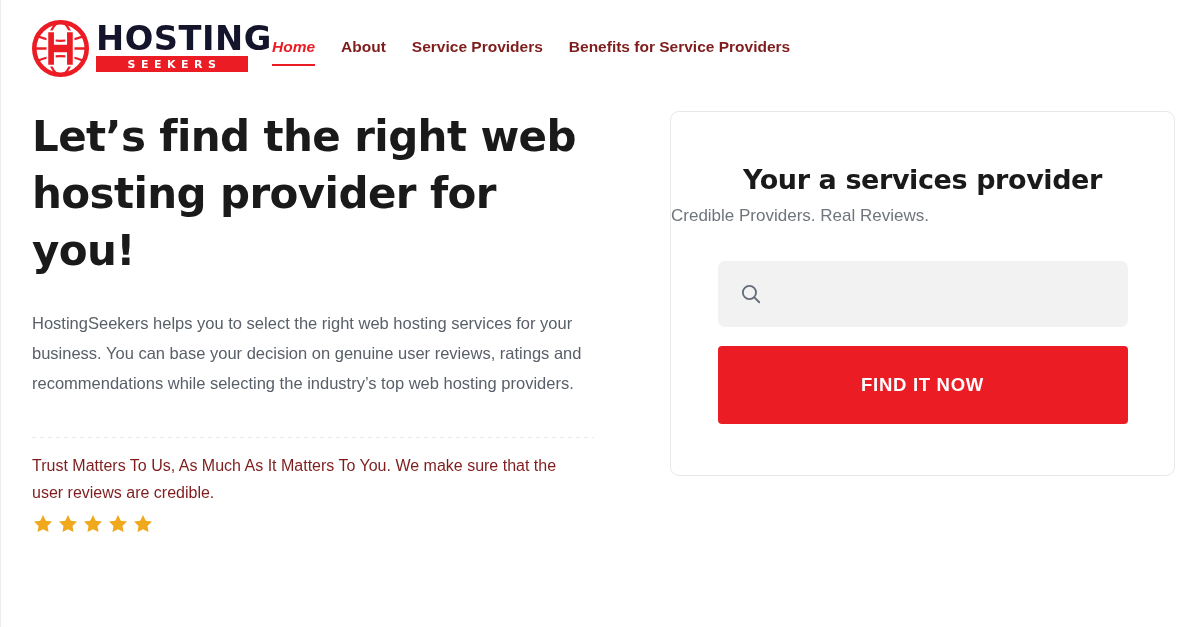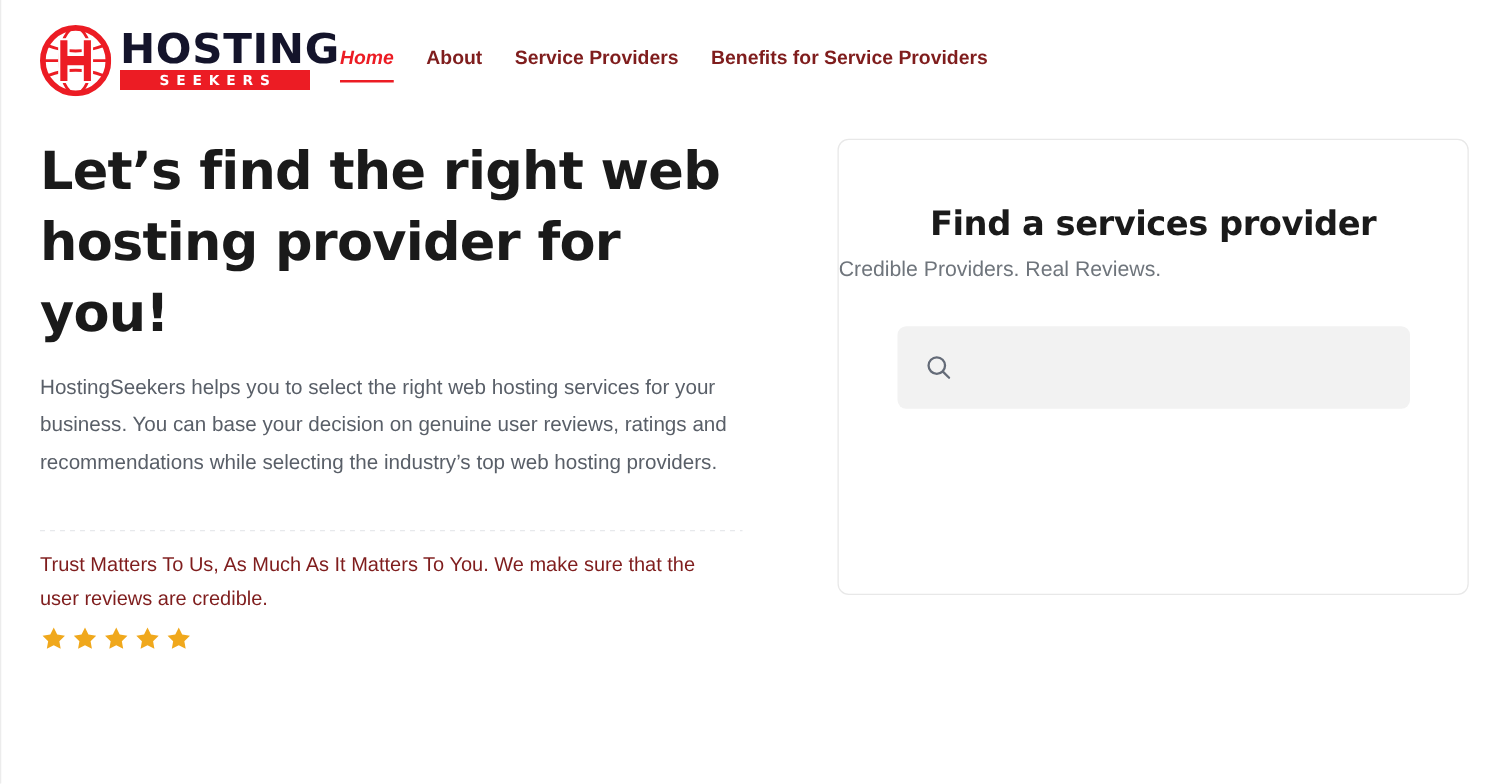--- a/index.html
+++ b/index.html
@@ -140,21 +140,21 @@
   .hero-title {
     font-family: "DejaVu Sans", sans-serif;
     font-size: 42px;
     line-height: 57px;
     font-weight: 700;
     letter-spacing: -0.6px;
     color: #1a1a1a;
   }
 
   .hero-para {
-    margin-top: 16px;
+    margin-top: 29px;
     font-size: 16.5px;
     line-height: 30px;
     color: #595f68;
     width: 556px;
   }
 
   .divider {
     margin-top: 39px;
     width: 562px;
     height: 1px;
@@ -330,26 +330,27 @@
           <path fill="#f0a81c" d="M12 2.2l3.02 6.13 6.76.98-4.89 4.77 1.15 6.73L12 17.63l-6.04 3.18 1.15-6.73L2.22 9.31l6.76-.98z"></path>
         </svg>
       <svg class="star" viewBox="0 0 24 24">
           <path fill="#f0a81c" d="M12 2.2l3.02 6.13 6.76.98-4.89 4.77 1.15 6.73L12 17.63l-6.04 3.18 1.15-6.73L2.22 9.31l6.76-.98z"></path>
         </svg>
     </div>
   </div>
 
   <div class="search-card">
 
-    <div class="card-title">Find a services provider</div>
+    <div class="card-title">Your a services provider</div>
     <div class="card-sub">Credible Providers. Real Reviews.</div>
 
     <div class="search-field">
       <svg class="search-icon" viewBox="0 0 24 24">
         <circle cx="10.3" cy="10.3" r="7.2" fill="none" stroke="#646b78" stroke-width="2"></circle>
         <line x1="15.6" y1="15.6" x2="21" y2="21" stroke="#646b78" stroke-width="2" stroke-linecap="round"></line>
       </svg>
       <input class="search-input" type="text" placeholder="" style="">
     </div>
 
+    <button class="find-btn">FIND IT NOW</button>
   </div>
 
 </div>
 
 </body></html>

